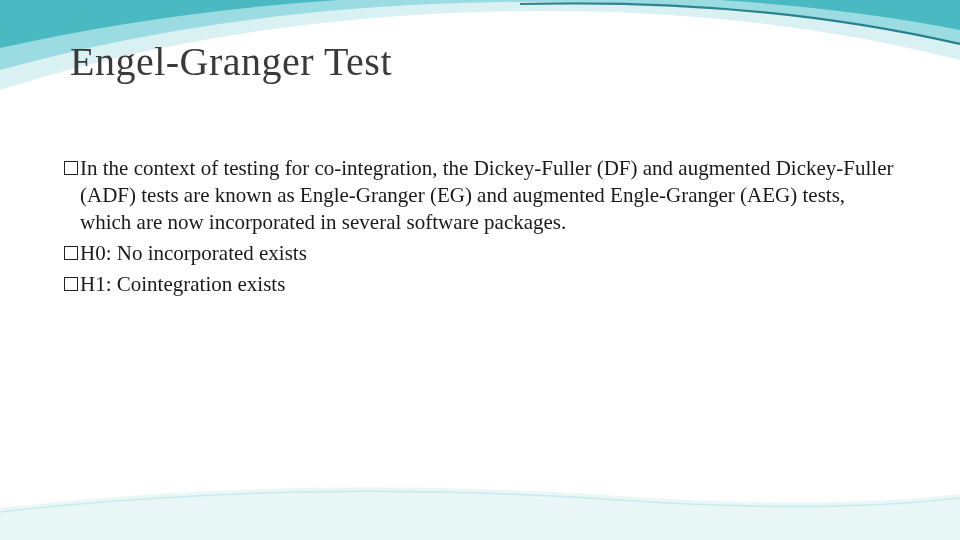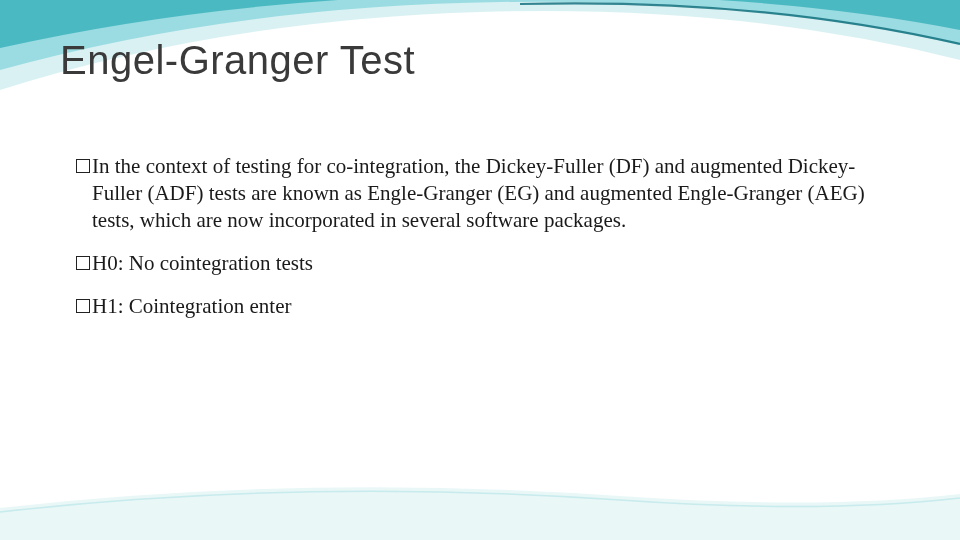--- a/index.html
+++ b/index.html
@@ -23,37 +23,37 @@
   .slide {
     position: absolute;
     top: 0;
     left: 0;
     width: 960px;
     height: 540px;
     box-sizing: border-box;
     padding: 38px 60px 40px 60px;
   }
   .title {
-    font-family: Liberation Sans, sans-serif;
+    font-family: Liberation Serif, serif;
     font-size: 40px;
     color: #3a3a3a;
     font-weight: 400;
-    margin: 0 0 70px 0;
+    margin: 0 0 70px 10px;
     letter-spacing: 0.5px;
   }
   .body {
     font-family: Georgia, 'Times New Roman', serif;
     font-size: 21px;
     color: #1a1a1a;
     line-height: 1.28;
   }
   .bullet-row {
     display: flex;
     align-items: flex-start;
-    margin: 16px;
+    margin: 4px;
     justify-content: center;
   }
   .marker {
     flex: 0 0 auto;
     width: 14px;
     height: 14px;
     border: 1.5px solid #222;
     box-sizing: border-box;
     margin-top: 6px;
     margin-right: 2px;
@@ -80,20 +80,20 @@
 
 <div class="slide">
   <h1 class="title">Engel-Granger Test</h1>
   <div class="body">
     <div class="bullet-row">
       <span class="marker"></span>
       <span class="bullet-text">In the context of testing for co-integration, the Dickey-Fuller (DF) and augmented Dickey-Fuller (ADF) tests are known as Engle-Granger (EG) and augmented Engle-Granger (AEG) tests, which are now incorporated in several software packages.</span>
     </div>
     <div class="bullet-row">
       <span class="marker"></span>
-      <span class="bullet-text">H0: No cointegration tests</span>
+      <span class="bullet-text">H0: No incorporated exists</span>
     </div>
     <div class="bullet-row">
       <span class="marker"></span>
-      <span class="bullet-text">H1: Cointegration enter</span>
+      <span class="bullet-text">H1: Cointegration exists</span>
     </div>
   </div>
 </div>
 
 </body></html>

